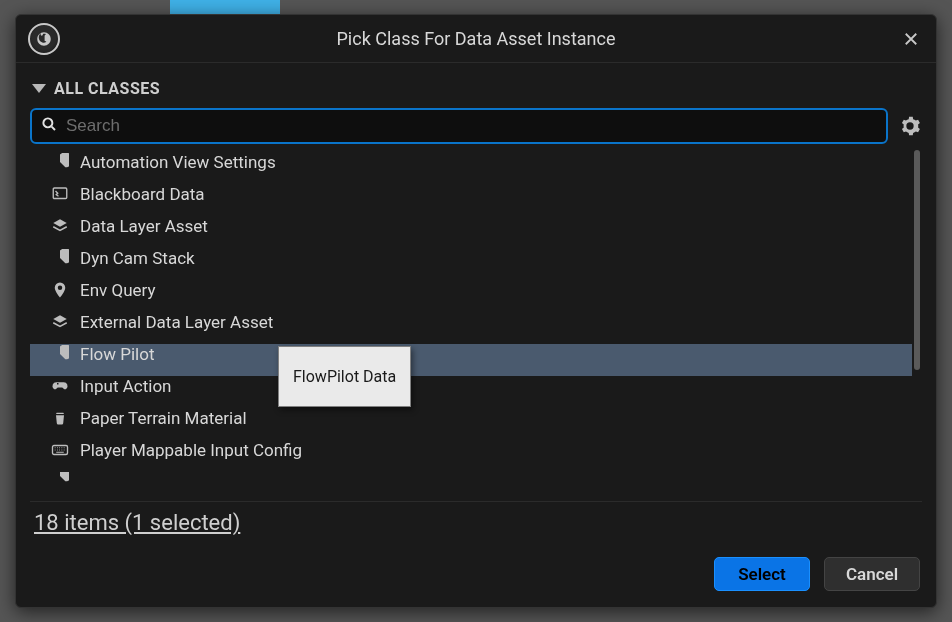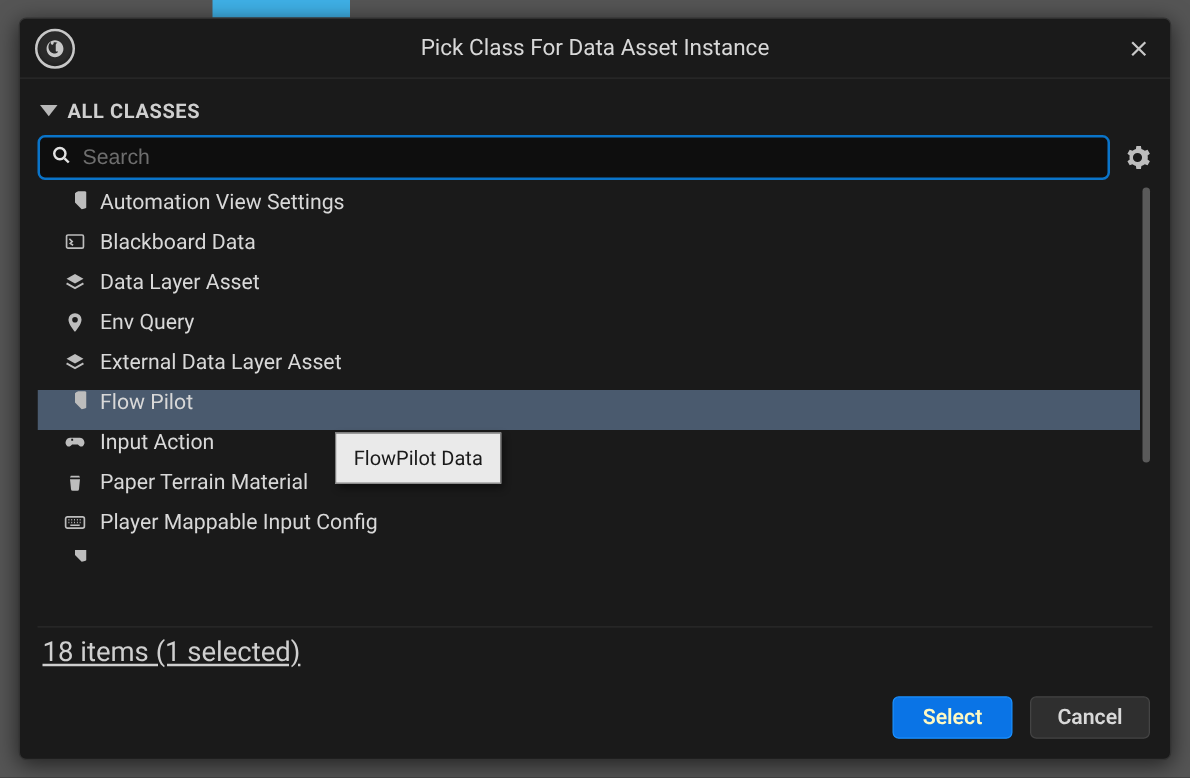--- a/index.html
+++ b/index.html
@@ -148,25 +148,25 @@
     background: #4a5a6e;
   }
   .row.cutoff {
     height: 16px;
     overflow: hidden;
     align-items: flex-start;
   }
   .row.cutoff .ico, .row.cutoff span { margin-top: -6px; }
   .tooltip {
     position: absolute;
-    left: 268px; top: 346px;
+    left: 278px; top: 346px;
     background: #eaeaea;
     color: #1a1a1a;
     border: 1px solid #808080;
-    padding: 10px 14px;
+    padding: 20px 14px;
     font-size: 16px;
     box-shadow: 2px 3px 6px rgba(0,0,0,0.45);
     z-index: 5;
   }
   .status {
     border-top: 1px solid #2b2b2b;
     color: #cfcfcf;
     font-size: 22px;
     padding: 8px 4px 4px 4px;
     text-decoration: underline;
@@ -180,21 +180,21 @@
     min-width: 96px;
     height: 34px;
     border-radius: 5px;
     display: flex; align-items: center; justify-content: center;
     font-size: 17px; font-weight: 600;
     cursor: pointer;
     border: 1px solid transparent;
   }
   .btn-primary {
     background: #0a74e6;
-    color: #fef9c3;
+    color: #000000;
     border-color: #1a90ff;
   }
   .btn-secondary {
     background: #2f2f2f;
     color: #d8d8d8;
     border-color: #444;
   }
 </style>
 </head>
 <body>
@@ -268,20 +268,29 @@
               <svg viewBox="0 0 24 24" width="18" height="18" fill="currentColor">
                 <path d="M12 3l9 5-9 5-9-5 9-5z"></path>
                 <path d="M3 13l9 5 9-5" fill="none" stroke="currentColor" stroke-width="2"></path>
               </svg>
             </span>
             <span>Data Layer Asset</span>
           </div>
           <div class="row">
             <span class="ico">
               <svg viewBox="0 0 24 24" width="18" height="18" fill="currentColor">
+                <path d="M12 2v10l7.1 7.1A10 10 0 1012 2z"></path>
+                <path d="M13 2a10 10 0 018.9 8H13V2z" opacity=".55"></path>
+              </svg>
+            </span>
+            <span>Dyn Cam Stack</span>
+          </div>
+          <div class="row">
+            <span class="ico">
+              <svg viewBox="0 0 24 24" width="18" height="18" fill="currentColor">
                 <path d="M12 2a7 7 0 017 7c0 5-7 13-7 13S5 14 5 9a7 7 0 017-7zm0 4a3 3 0 100 6 3 3 0 000-6z"></path>
               </svg>
             </span>
             <span>Env Query</span>
           </div>
           <div class="row">
             <span class="ico">
               <svg viewBox="0 0 24 24" width="18" height="18" fill="currentColor">
                 <path d="M12 3l9 5-9 5-9-5 9-5z"></path>
                 <path d="M3 13l9 5 9-5" fill="none" stroke="currentColor" stroke-width="2"></path>

